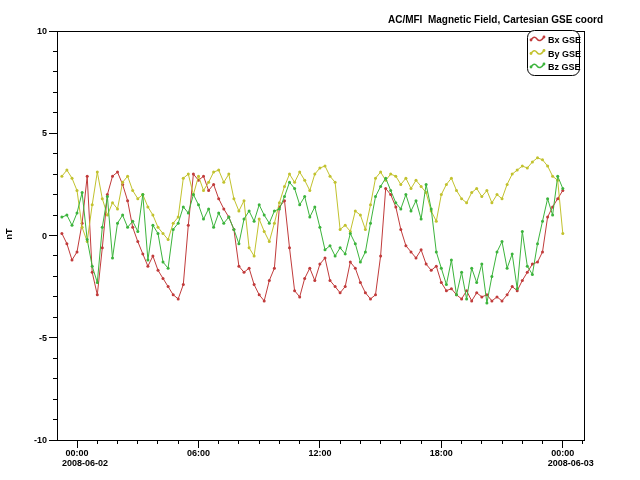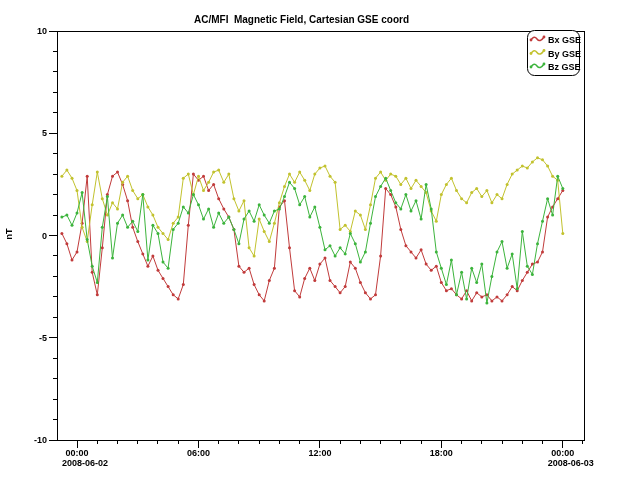--- a/index.html
+++ b/index.html
@@ -1,18 +1,18 @@
 <!DOCTYPE html>
 <html><head>
 <meta charset="utf-8">
 <style>
   html,body{margin:0;padding:0;background:#fff;}
   .stage{position:relative;width:640px;height:480px;background:#fff;overflow:hidden;
          font-family:"Liberation Sans",sans-serif;}
-  .title{position:absolute;top:14px;left:0;width:603px;text-align:center;
+  .title{position:absolute;top:14px;left:0;width:603px;text-align:right;
          font-size:10px;font-weight:bold;color:#000;white-space:pre;}
   .ylabel{position:absolute;left:3px;top:229px;font-size:9px;font-weight:bold;color:#000;
           transform:rotate(-90deg);transform-origin:center;}
   svg{position:absolute;left:0;top:0;}
   svg text{font-family:"Liberation Sans",sans-serif;font-size:9px;font-weight:bold;fill:#000;}
 </style>
 </head>
 <body>
 
 <div class="stage">

